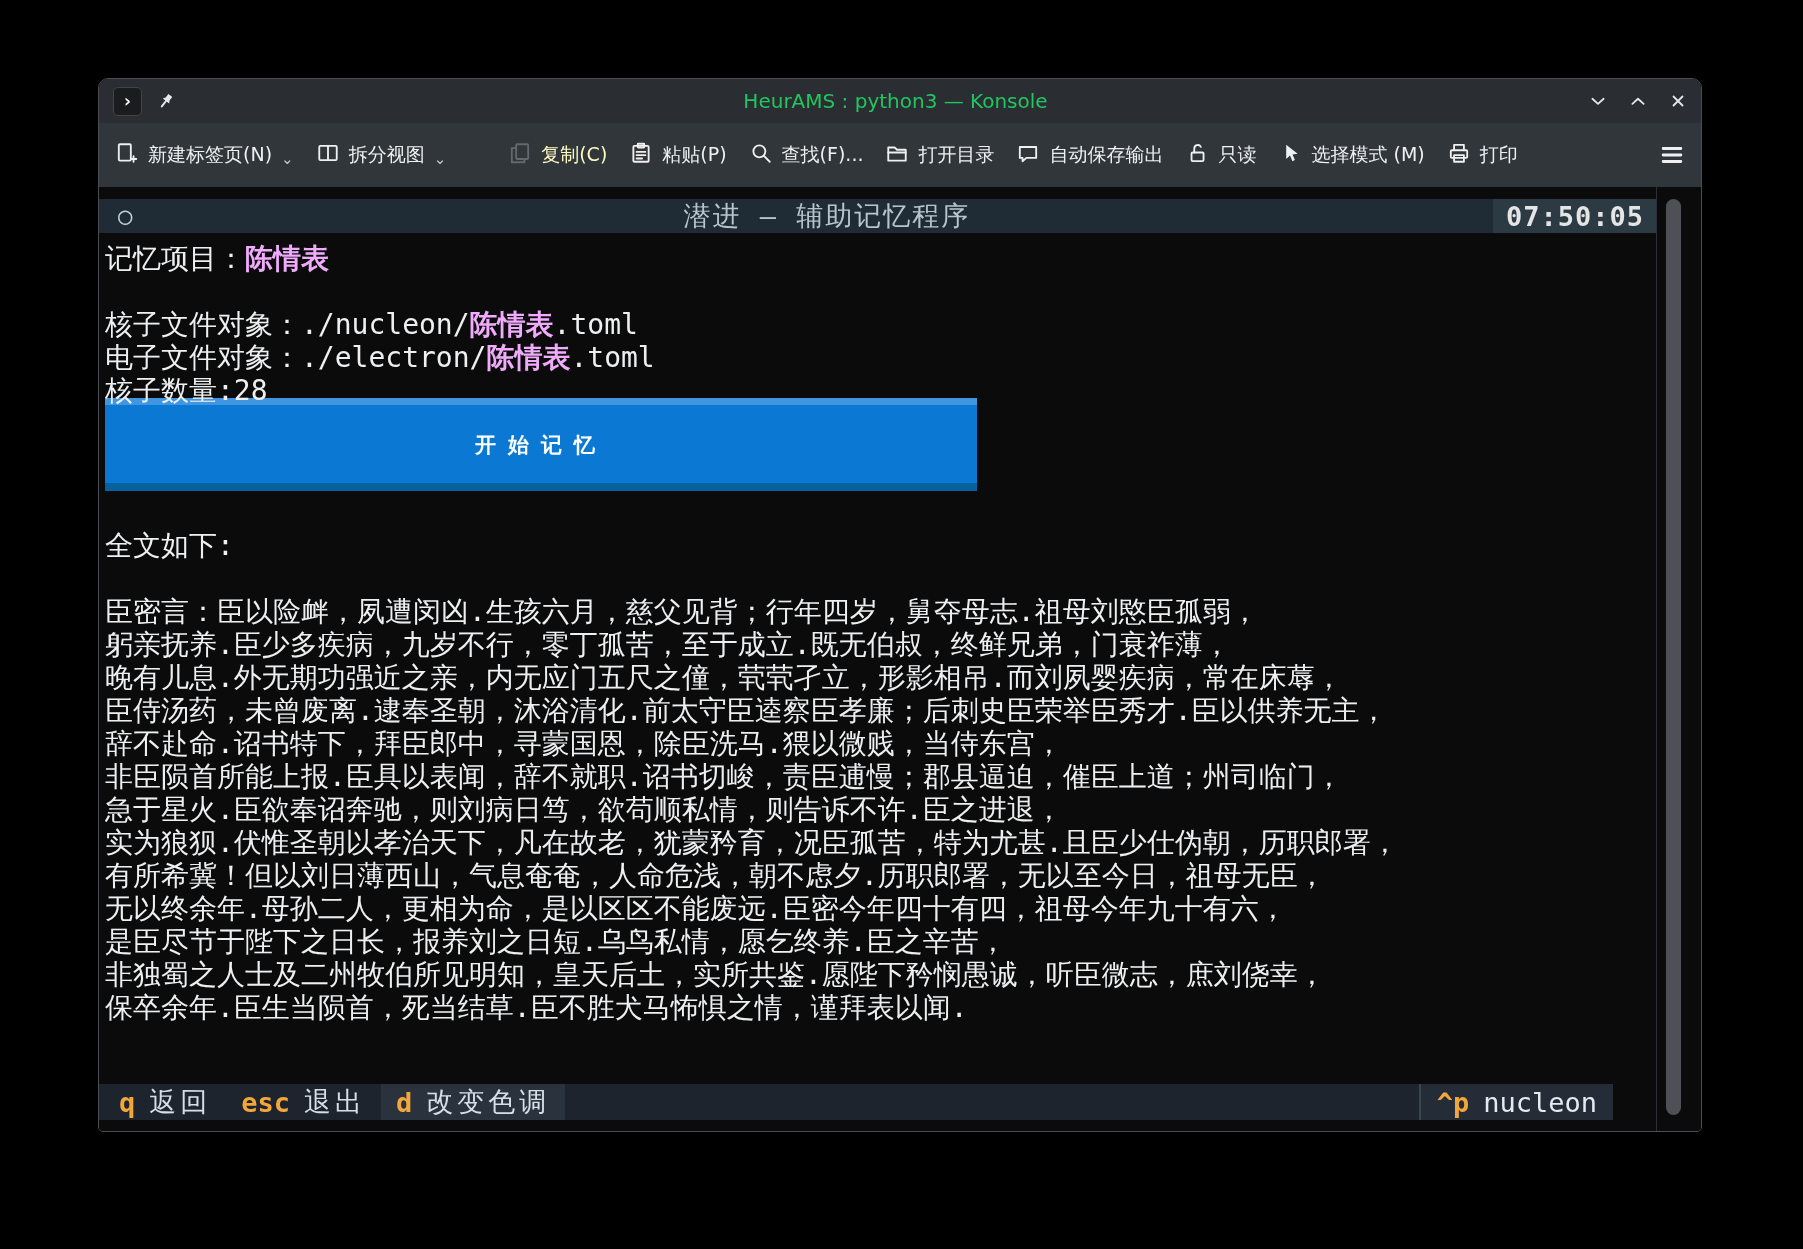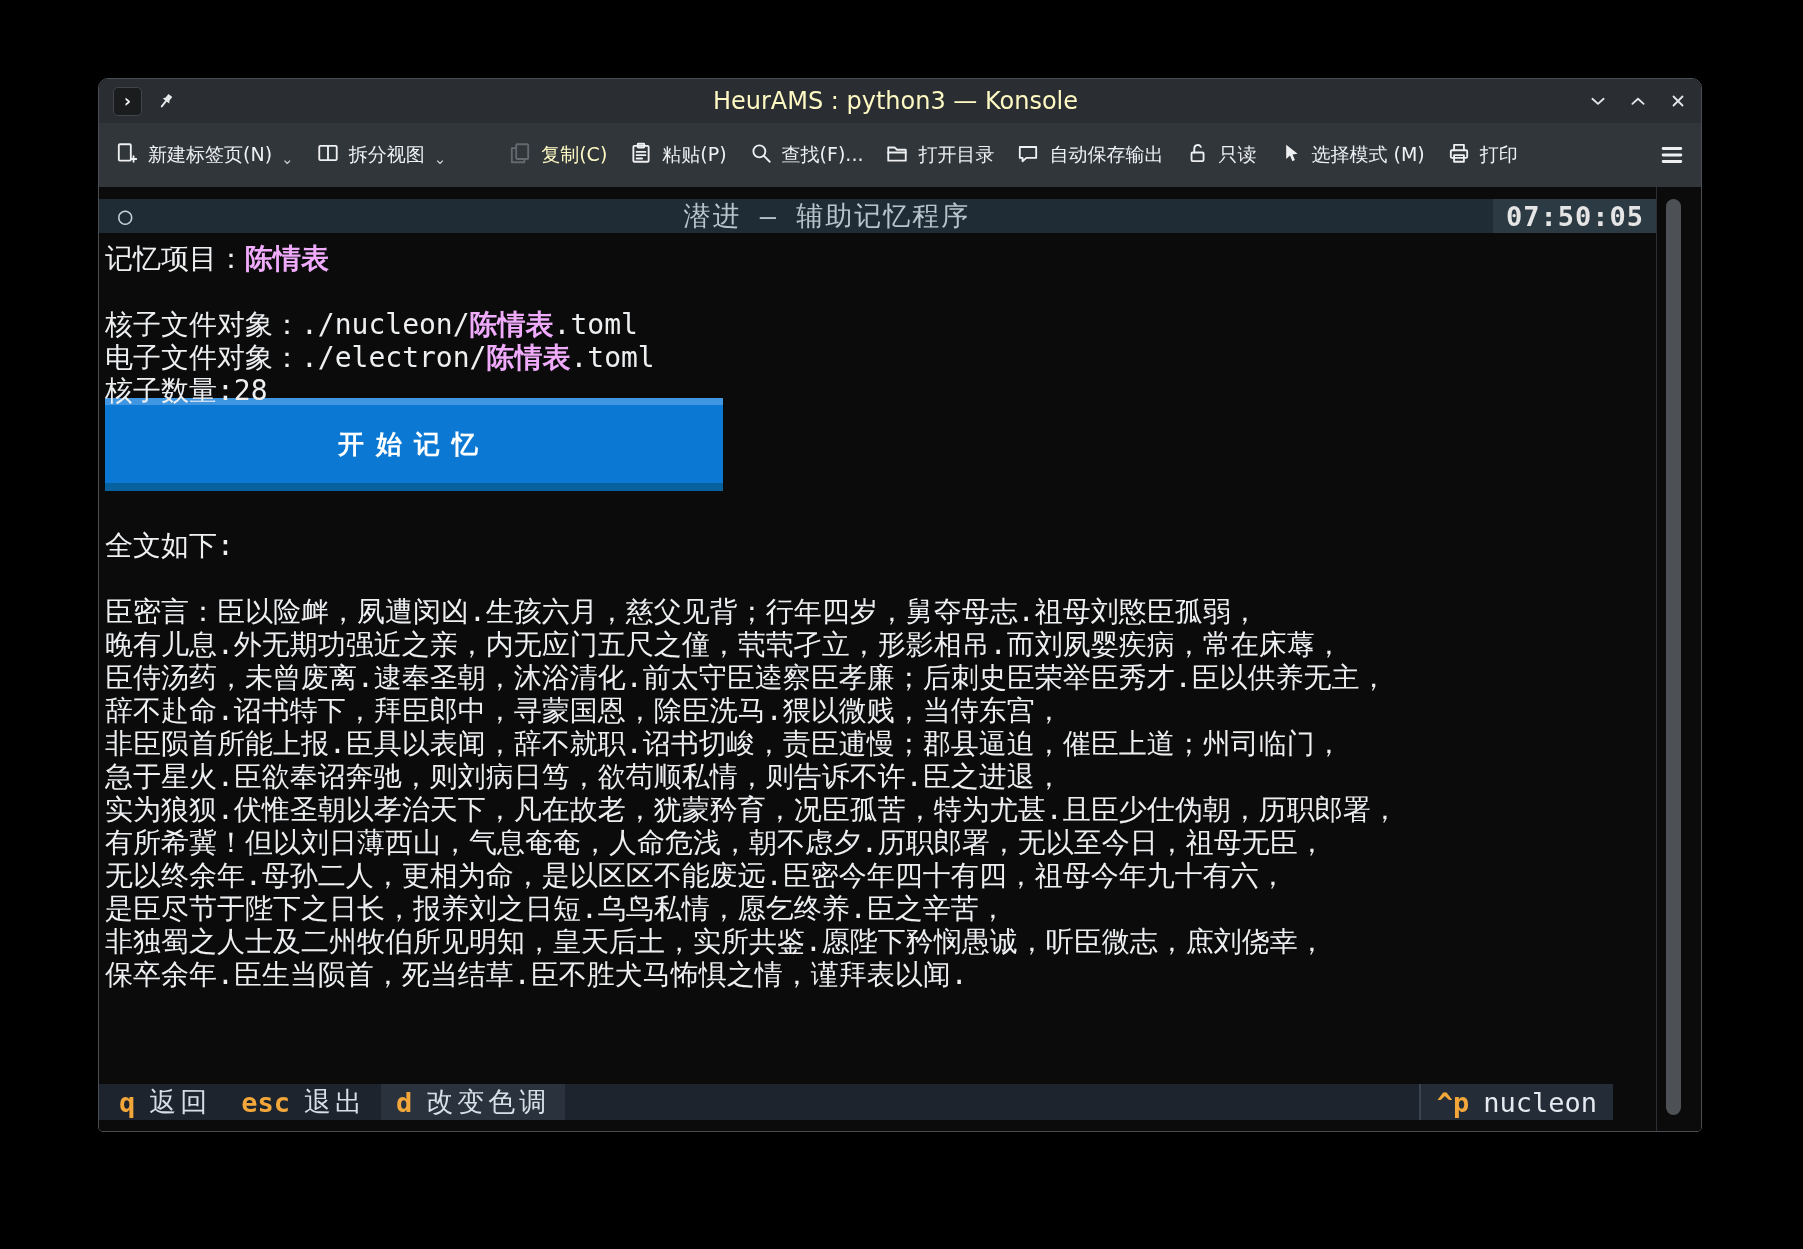--- a/index.html
+++ b/index.html
@@ -5,21 +5,21 @@
   html,body{margin:0;padding:0;background:#000;}
   .stage{position:relative;width:1803px;height:1249px;background:#000;overflow:hidden;
          font-family:"DejaVu Sans",sans-serif;}
   .window{position:absolute;left:98px;top:78px;width:1604px;height:1054px;
           background:#0b0b0b;border:1px solid #4a4e52;border-radius:10px 10px 5px 5px;
           box-sizing:border-box;display:flex;flex-direction:column;overflow:hidden;}
 
   
   .titlebar{position:relative;height:44px;background:#2a2e33;flex:0 0 auto;
             display:flex;align-items:center;padding:0 14px;box-sizing:border-box;}
-  .tb-title{position:absolute;left:0;right:9px;text-align:center;color:#fef9c3;font-size:24px;}
+  .tb-title{position:absolute;left:0;right:9px;text-align:center;color:#22c55e;font-size:20px;}
   .tb-left{display:flex;align-items:center;gap:14px;z-index:2;}
   .tb-appbtn{width:27px;height:27px;background:#1a1c1e;border:1px solid #41454a;border-radius:5px;
              color:#fff;display:flex;align-items:center;justify-content:center;
              font-size:17px;font-weight:bold;line-height:1;}
   .tb-pin svg{display:block}
   .tb-controls{margin-left:auto;display:flex;align-items:center;gap:22px;z-index:2;}
   .tb-controls svg{display:block;stroke:#e4e6e8;stroke-width:1.6;fill:none;
                    stroke-linecap:round;stroke-linejoin:round;}
 
   
@@ -50,23 +50,23 @@
   .hdr-icon{padding:0 0 0 19px;width:62px;box-sizing:border-box;color:#c6d0d7;font-size:24px;}
   .hdr-title{flex:1;text-align:center;letter-spacing:2px;white-space:pre;}
   .hdr-clock{height:100%;background:#2c3a44;color:#e5e5e5;font-weight:bold;
              display:flex;align-items:center;padding:0 13px;letter-spacing:1px;}
 
   
   .rows{margin-top:9px;padding-left:6px;font-size:28px;color:#edeff1;}
   .row{height:33px;line-height:33px;white-space:pre;overflow:hidden;}
   .row b{font-weight:bold;color:#f0abfc;}
   .btn-row{height:131px;}
-  .start-btn{display:block;margin-top:-9px;width:618px;height:93px;border:none;cursor:pointer;
+  .start-btn{display:block;margin-top:-9px;width:872px;height:93px;border:none;cursor:pointer;
              background:linear-gradient(#4096e0 0 7px,#0b79d4 7px calc(100% - 8px),#07619f calc(100% - 8px) 100%);
-             color:#fff;font-weight:bold;font-size:26px;letter-spacing:12px;
+             color:#fff;font-weight:bold;font-size:21px;letter-spacing:12px;
              font-family:"DejaVu Sans Mono",monospace;}
 
   
   .app-footer{position:absolute;left:0;right:44px;bottom:11px;height:36px;background:#1d242d;
               display:flex;align-items:stretch;font-size:27px;overflow:hidden;}
   .bindings{display:flex;align-items:stretch;}
   .binding{display:flex;align-items:center;padding:0 15px;cursor:pointer;}
   .binding:first-child{padding-left:20px;}
   .binding .key{color:#f3a73a;font-weight:bold;margin-right:14px;font-family:"DejaVu Sans Mono",monospace;}
   .binding .lbl{color:#d6dfe7;letter-spacing:4px;white-space:pre;}
@@ -221,20 +221,21 @@
           <div class="row"><span>电子文件对象：./electron/</span><b>陈情表</b><span>.toml</span></div>
           <div class="row">核子数量:28</div>
           <div class="btn-row">
             <button class="start-btn">开始记忆</button>
           </div>
           <div class="row">全文如下:</div>
           <div class="row"></div>
           <div class="body-lines">
 
           <div class="row">臣密言：臣以险衅，夙遭闵凶.生孩六月，慈父见背；行年四岁，舅夺母志.祖母刘愍臣孤弱，</div>
+              <div class="row">躬亲抚养.臣少多疾病，九岁不行，零丁孤苦，至于成立.既无伯叔，终鲜兄弟，门衰祚薄，</div>
               <div class="row">晚有儿息.外无期功强近之亲，内无应门五尺之僮，茕茕孑立，形影相吊.而刘夙婴疾病，常在床蓐，</div>
               <div class="row">臣侍汤药，未曾废离.逮奉圣朝，沐浴清化.前太守臣逵察臣孝廉；后刺史臣荣举臣秀才.臣以供养无主，</div>
               <div class="row">辞不赴命.诏书特下，拜臣郎中，寻蒙国恩，除臣洗马.猥以微贱，当侍东宫，</div>
               <div class="row">非臣陨首所能上报.臣具以表闻，辞不就职.诏书切峻，责臣逋慢；郡县逼迫，催臣上道；州司临门，</div>
               <div class="row">急于星火.臣欲奉诏奔驰，则刘病日笃，欲苟顺私情，则告诉不许.臣之进退，</div>
               <div class="row">实为狼狈.伏惟圣朝以孝治天下，凡在故老，犹蒙矜育，况臣孤苦，特为尤甚.且臣少仕伪朝，历职郎署，</div>
               <div class="row">有所希冀！但以刘日薄西山，气息奄奄，人命危浅，朝不虑夕.历职郎署，无以至今日，祖母无臣，</div>
               <div class="row">无以终余年.母孙二人，更相为命，是以区区不能废远.臣密今年四十有四，祖母今年九十有六，</div>
               <div class="row">是臣尽节于陛下之日长，报养刘之日短.乌鸟私情，愿乞终养.臣之辛苦，</div>
               <div class="row">非独蜀之人士及二州牧伯所见明知，皇天后土，实所共鉴.愿陛下矜悯愚诚，听臣微志，庶刘侥幸，</div>

